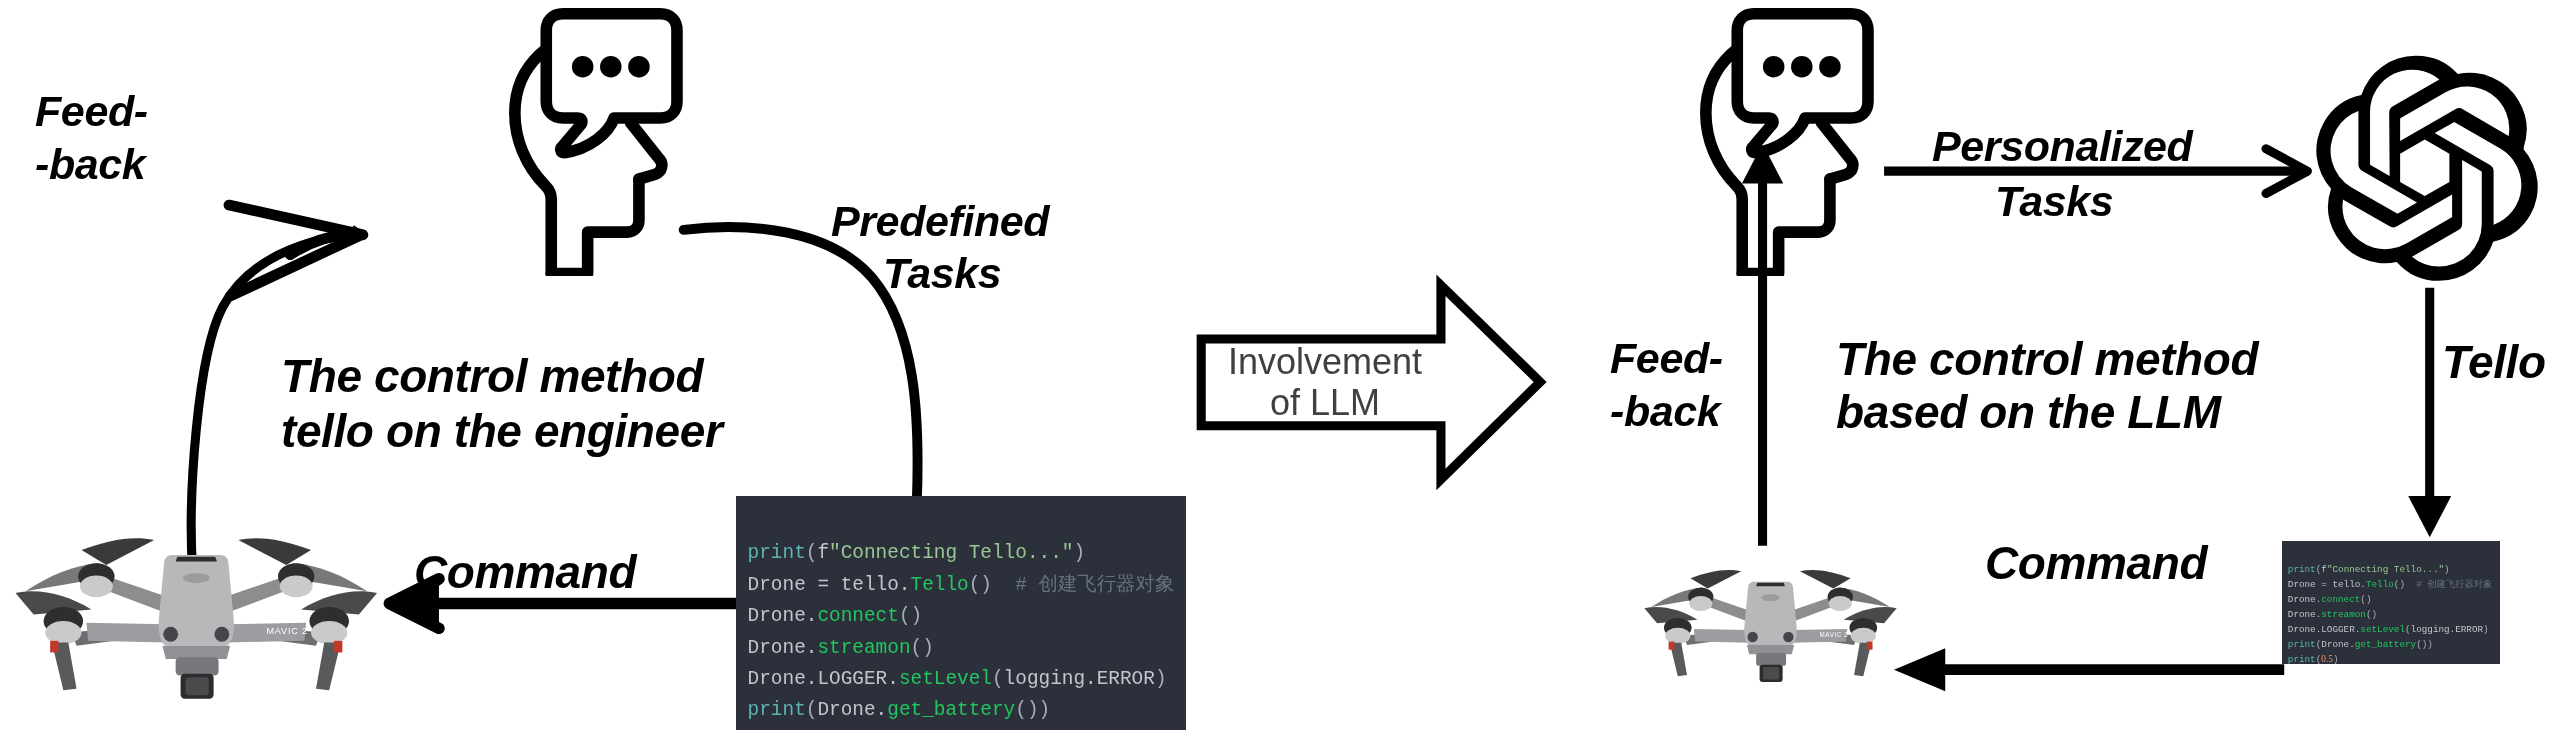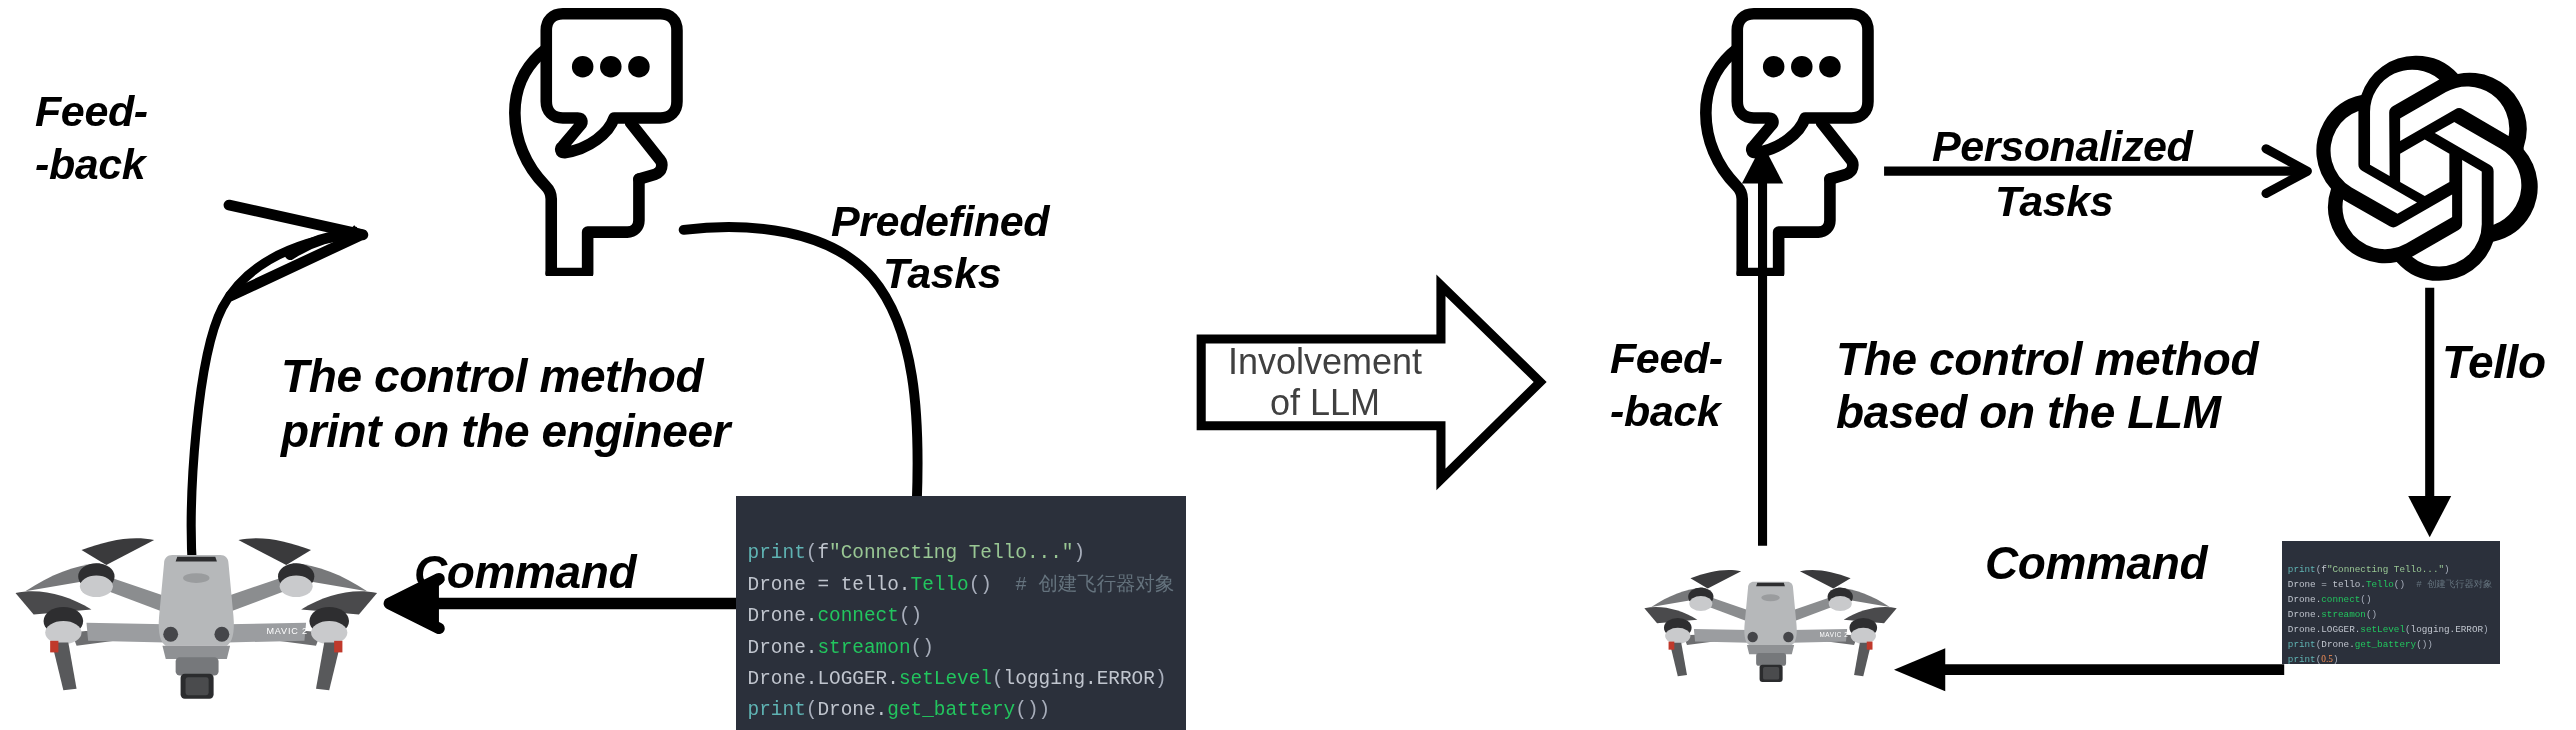--- a/index.html
+++ b/index.html
@@ -209,21 +209,21 @@
     </svg>
   </div>
 
   <div class="abs lbl lbl-arrow" style="left:35px; top:89px;">Feed-</div>
   <div class="abs lbl lbl-arrow" style="left:35px; top:142px;">-back</div>
 
   <div class="abs lbl lbl-arrow" style="left:831px; top:199px;">Predefined</div>
   <div class="abs lbl lbl-arrow" style="left:883px; top:251px;">Tasks</div>
 
   <div class="abs lbl lbl-big" style="left:281px; top:352px;">The control method</div>
-  <div class="abs lbl lbl-big" style="left:281px; top:407px;">print on the engineer</div>
+  <div class="abs lbl lbl-big" style="left:281px; top:407px;">tello on the engineer</div>
 
   <div class="abs lbl lbl-big" style="left:414px; top:548px;">Command</div>
 
   <div class="abs codeblock code-lg" style="left:736px; top:496px; width:430px; height:234px;">
 <span class="t-fn">print</span><span class="t-punc">(</span><span class="t-var">f</span><span class="t-str">"Connecting Tello..."</span><span class="t-punc">)</span>
 <span class="t-var">Drone = tello.</span><span class="t-attr">Tello</span><span class="t-punc">()</span>  <span class="t-com"># 创建飞行器对象</span>
 <span class="t-var">Drone.</span><span class="t-attr">connect</span><span class="t-punc">()</span>
 <span class="t-var">Drone.</span><span class="t-attr">streamon</span><span class="t-punc">()</span>
 <span class="t-var">Drone.LOGGER.</span><span class="t-attr">setLevel</span><span class="t-punc">(</span><span class="t-var">logging.ERROR</span><span class="t-punc">)</span>
 <span class="t-fn">print</span><span class="t-punc">(</span><span class="t-var">Drone.</span><span class="t-attr">get_battery</span><span class="t-punc">())</span>

